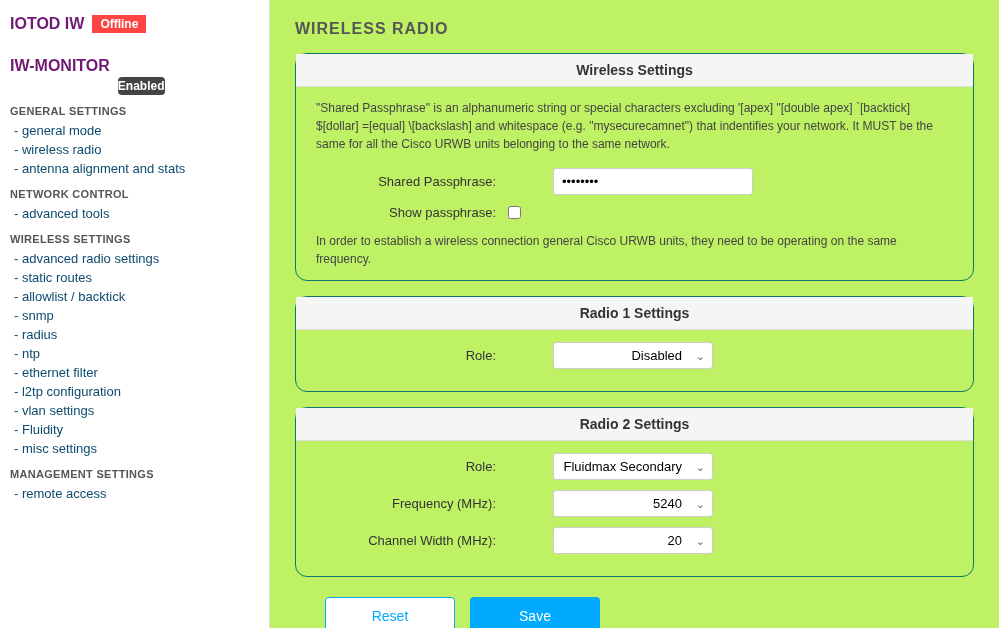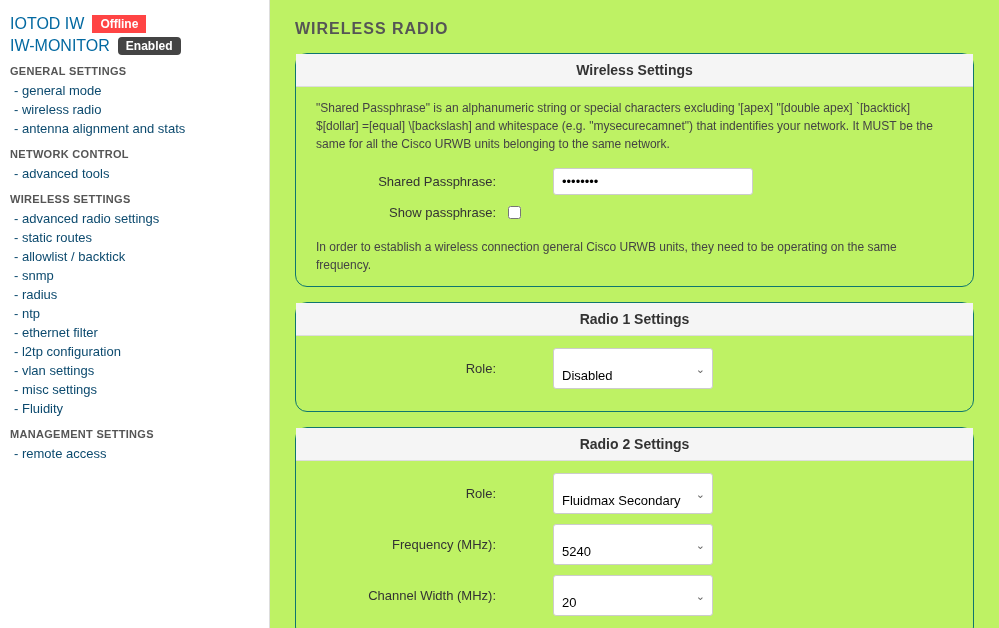--- a/index.html
+++ b/index.html
@@ -9,38 +9,39 @@
     #sidebar {
       width: 270px;
       min-width: 270px;
       border-right: 1px solid #ddd;
       padding: 15px 10px;
       overflow-y: auto;
       background: #fff;
     }
     .sidebar-brand {
       font-size: 16px;
-      font-weight: normal;
-      color: #0369a1;
+      font-weight: bold;
+      color: #701a75;
     }
     .badge-offline {
       background: #ff4444;
       color: #fff;
       border-radius: 0;
       padding: 2px 8px;
       font-size: 12px;
       font-weight: bold;
     }
     .badge-enabled {
       background: #444;
       color: #fff;
       border-radius: 4px;
-      padding: 2px 8px;
+      padding: 2px 0;
       font-size: 12px;
       font-weight: bold;
+      margin-top: 40px;
     }
     .sidebar-brand-row {
       display: flex;
       align-items: center;
       margin-bottom: 4px;
       gap: 8px;
     }
     .section-label {
       font-size: 11px;
       font-weight: bold;
@@ -110,21 +111,21 @@
     .form-input {
       border: 1px solid #ccc;
       border-radius: 3px;
       padding: 5px 8px;
       font-size: 13px;
       width: 200px;
     }
     .checkbox-row {
       display: flex;
       align-items: center;
-      margin-bottom: 18px;
+      margin-bottom: 12px;
     }
     .checkbox-label {
       text-align: right;
       width: 180px;
       min-width: 180px;
       margin-right: 12px;
       font-size: 13px;
     }
     .note-text {
       font-size: 12px;
@@ -134,25 +135,26 @@
     }
     .select-wrapper {
       position: relative;
       display: inline-block;
     }
     .form-select {
       appearance: none;
       -webkit-appearance: none;
       border: 1px solid #ccc;
       border-radius: 3px;
-      padding: 19px 30px 5px 8px;
+      padding: 5px 30px 5px 8px;
       font-size: 13px;
       background: #fff;
       cursor: pointer;
       min-width: 160px;
+      text-align: right;
     }
     .select-arrow {
       position: absolute;
       right: 8px;
       top: 50%;
       transform: translateY(-50%);
       pointer-events: none;
       color: #666;
       font-size: 11px;
     }
@@ -208,22 +210,22 @@
   <div class="section-label">WIRELESS SETTINGS</div>
   <a class="sidebar-link">- advanced radio settings</a>
   <a class="sidebar-link">- static routes</a>
   <a class="sidebar-link">- allowlist / backtick</a>
   <a class="sidebar-link">- snmp</a>
   <a class="sidebar-link">- radius</a>
   <a class="sidebar-link">- ntp</a>
   <a class="sidebar-link">- ethernet filter</a>
   <a class="sidebar-link">- l2tp configuration</a>
   <a class="sidebar-link">- vlan settings</a>
+  <a class="sidebar-link">- Fluidity</a>
   <a class="sidebar-link">- misc settings</a>
-  <a class="sidebar-link">- Fluidity</a>
 
   <div class="section-label">MANAGEMENT SETTINGS</div>
   <a class="sidebar-link">- remote access</a>
 </div>
 
 <div id="main">
   <div class="page-title">WIRELESS RADIO</div>
 
   <div class="card">
     <div class="card-header">Wireless Settings</div>

